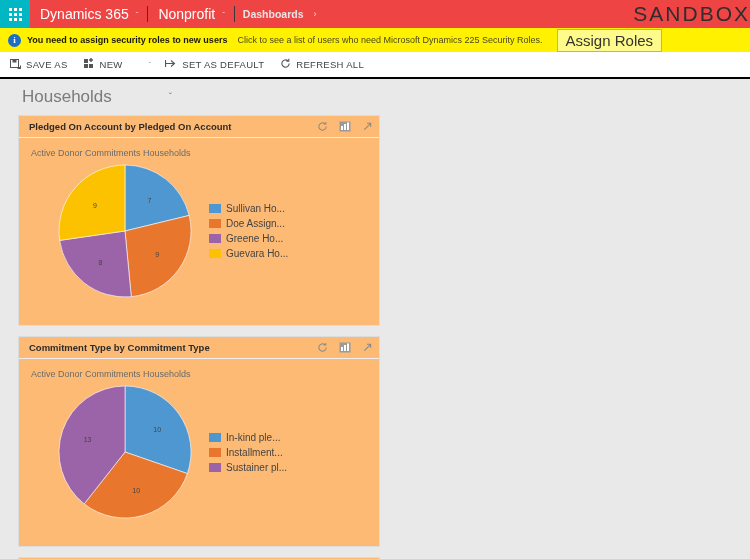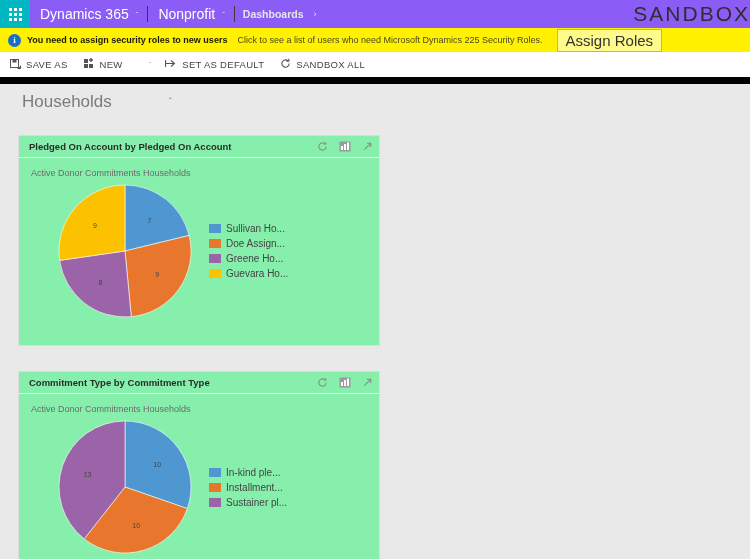--- a/index.html
+++ b/index.html
@@ -2,48 +2,48 @@
 <html><head>
 <meta charset="utf-8">
 <style>
   html,body{margin:0;padding:0;}
   body{
     width:750px;height:559px;overflow:hidden;
     font-family:"Liberation Sans","DejaVu Sans",sans-serif;
     background:#e9e9e9;color:#333;-webkit-font-smoothing:antialiased;
   }
   
-  .topnav{height:28px;background:#8b5cf6;display:flex;align-items:center;position:relative;}
+  .topnav{height:28px;background:#ef4444;display:flex;align-items:center;position:relative;}
   .waffle{width:30px;height:28px;background:#00b7c3;display:flex;align-items:center;justify-content:center;}
   .waffle-grid{display:grid;grid-template-columns:repeat(3,3px);grid-template-rows:repeat(3,3px);gap:2px;}
   .waffle-grid i{background:#fff;display:block;width:3px;height:3px;}
   .nav-item{display:flex;align-items:center;height:28px;padding:0 10px;color:#fff;font-size:14px;position:relative;}
   .nav-item.sep:after{content:"";position:absolute;right:0;top:6px;height:16px;width:1px;background:#3a3a3a;}
   .nav-item .chev{margin-left:7px;font-size:8px;opacity:.85;}
   .nav-crumb{color:#e6e6e6;font-size:10.5px;font-weight:bold;padding:0 8px;display:flex;align-items:center;height:21px;}
   .nav-crumb .arr{margin-left:10px;font-size:9px;font-weight:normal;}
   .sandbox{position:absolute;left:0;right:0;text-align:right;color:#2e2e2e;font-size:21px;letter-spacing:2px;pointer-events:none;}
   
   .notice{height:24px;background:#fff100;display:flex;align-items:center;padding:0 8px;font-size:9px;color:#3b3b00;}
   .notice .ibadge{width:13px;height:13px;border-radius:50%;background:#1b6ec2;color:#fff;font-size:9px;line-height:13px;text-align:center;font-weight:bold;margin-right:6px;font-family:"Liberation Serif",serif;}
   .notice .strong{font-weight:bold;color:#1a1a00;}
   .notice .sub{margin-left:10px;color:#4a4a1a;}
   .notice .assign{margin-left:14px;border:1px solid #c9c400;background:#fffb8a;font-size:15px;padding:2px 8px;color:#333;}
   
-  .cmdbar{height:25px;background:#fff;border-bottom:7px solid #000000;display:flex;align-items:center;padding:0 10px;font-size:9.5px;color:#444;}
+  .cmdbar{height:25px;background:#fff;border-bottom:2px solid #000000;display:flex;align-items:center;padding:0 10px;font-size:9.5px;color:#444;}
   .cmd{display:flex;align-items:center;margin-right:16px;letter-spacing:.3px;}
   .cmd svg{margin-right:5px;}
   .cmd-split{color:#999;margin:0 10px 0 -8px;font-size:8px;}
   
   .pagehead{height:36px;display:flex;align-items:center;padding-left:22px;gap:48px;}
   .pagehead h1{margin:0;font-size:17px;font-weight:normal;color:#7b7b7b;}
   .pagehead .chev{margin-left:9px;color:#7b7b7b;font-size:10px;}
   
   .board{padding:0 0 0 18px;display:flex;flex-wrap:wrap;gap:10px;}
-  .panel{background:#86efac;border:1px solid #dcdcdc;box-sizing:border-box;margin-top:15px;}
+  .panel{background:#fdba74;border:1px solid #dcdcdc;box-sizing:border-box;}
   .p-tl{width:362px;height:211px;}
   .p-tr{width:362px;height:211px;}
   .p-bl{width:362px;height:199px;}
   .panel-head{height:21px;display:flex;align-items:center;padding:0 6px 0 10px;border-bottom:1px solid #eee;}
   .panel-title{font-size:9.5px;font-weight:bold;color:#2b2b2b;}
   .panel-icons{margin-left:auto;display:flex;align-items:center;gap:11px;color:#777;}
   .chart-sub{font-size:9px;color:#6b6b6b;padding:10px 0 0 12px;}
   .chart-body{display:flex;align-items:center;height:150px;}
   .pie-wrap{flex:0 0 auto;margin-left:36px;}
   .legend{margin-left:14px;font-size:10px;color:#444;}
@@ -121,21 +121,21 @@
     </span>
     <span>SET AS DEFAULT</span>
   </div>
   <div class="cmd">
     <span>
       <svg width="11" height="11" viewBox="0 0 12 12">
           <path d="M10 6a4 4 0 1 1-1.4-3" fill="none" stroke="#555" stroke-width="1.2"></path>
           <path d="M9.6 0.8 V3.4 H7" fill="none" stroke="#555" stroke-width="1.2"></path>
         </svg>
     </span>
-    <span>SANDBOX ALL</span>
+    <span>REFRESH ALL</span>
   </div>
 </div>
 
 <div class="pagehead">
   <h1>Households</h1>
   <span class="chev">ˇ</span>
 </div>
 
 <div class="board">
 

